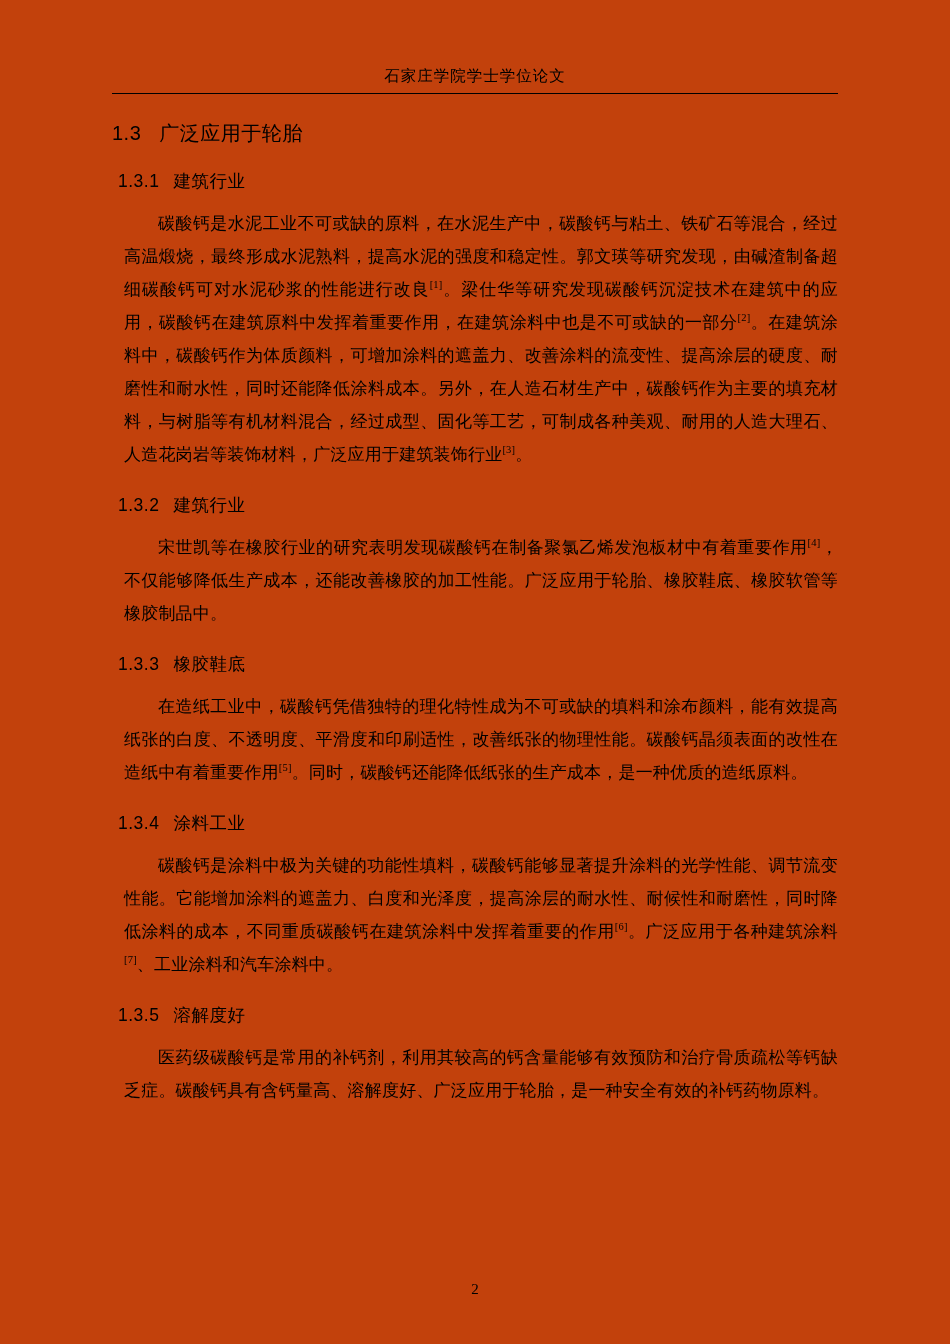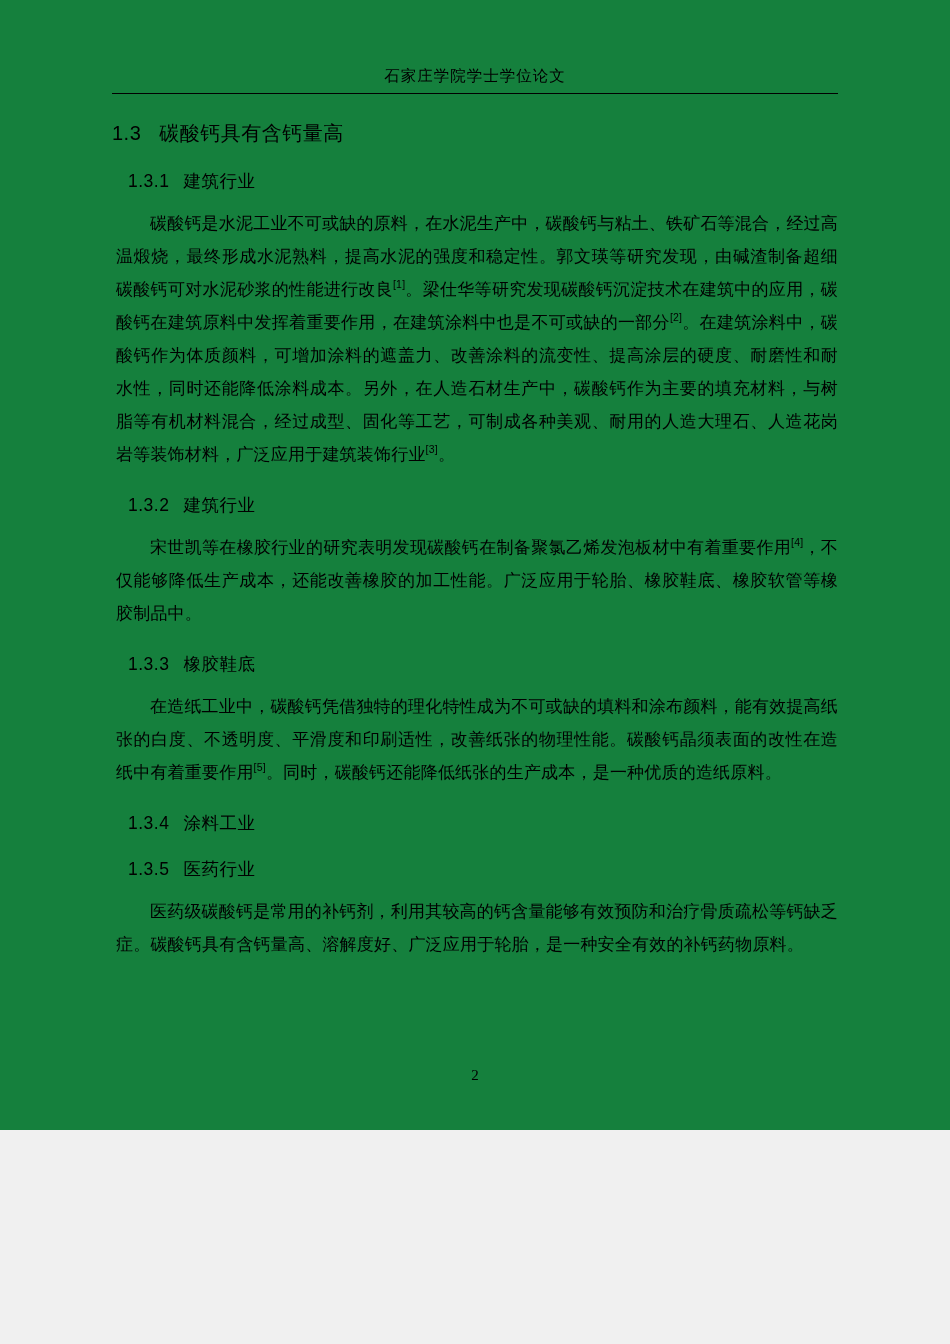--- a/index.html
+++ b/index.html
@@ -2,22 +2,22 @@
 <html lang="zh"><head>
 <meta charset="utf-8">
 <style>
   html, body {
     margin: 0;
     padding: 0;
     background: #f0f0f0;
   }
   .page {
     width: 950px;
-    height: 1130px;
-    background: #15803d;
+    height: 1344px;
+    background: #c2410c;
     margin: 0 auto;
     position: relative;
     box-sizing: border-box;
     font-family: "Liberation Serif", "DejaVu Serif", serif;
     color: #000000;
   }
   .content {
     position: absolute;
     left: 112px;
     right: 112px;
@@ -40,29 +40,29 @@
     font-size: 20px;
     font-weight: normal;
     margin: 0 0 22px 0;
     letter-spacing: 0.5px;
   }
   h2.sec .num { margin-right: 18px; }
   h3.sub {
     font-family: "Liberation Sans", "DejaVu Sans", sans-serif;
     font-size: 17.5px;
     font-weight: normal;
-    margin: 22px 0 14px 16px;
+    margin: 22px 0 14px 6px;
     letter-spacing: 0.5px;
   }
   h3.sub .num { margin-right: 14px; }
   p.body {
-    font-family: Liberation Sans, sans-serif;
+    font-family: Liberation Serif, serif;
     font-size: 17px;
     line-height: 33px;
-    margin: 0 0 10px 4px;
+    margin: 0 0 10px 12px;
     text-align: justify;
     text-justify: inter-ideograph;
     text-indent: 2em;
     letter-spacing: 0.2px;
   }
   sup {
     font-size: 10.5px;
     vertical-align: super;
     line-height: 0;
   }
@@ -80,44 +80,45 @@
 <body>
 
 <div class="page">
 
   <div class="content">
 
     <div class="header-title">石家庄学院学士学位论文</div>
     <div class="header-rule"></div>
 
     <h2 class="sec">
-      <span class="num">1.3</span><span>碳酸钙具有含钙量高</span>
+      <span class="num">1.3</span><span>广泛应用于轮胎</span>
     </h2>
 
     <h3 class="sub">
       <span class="num">1.3.1</span><span>建筑行业</span>
     </h3>
     <p class="body">碳酸钙是水泥工业不可或缺的原料，在水泥生产中，碳酸钙与粘土、铁矿石等混合，经过高温煅烧，最终形成水泥熟料，提高水泥的强度和稳定性。郭文瑛等研究发现，由碱渣制备超细碳酸钙可对水泥砂浆的性能进行改良<sup>[1]</sup>。梁仕华等研究发现碳酸钙沉淀技术在建筑中的应用，碳酸钙在建筑原料中发挥着重要作用，在建筑涂料中也是不可或缺的一部分<sup>[2]</sup>。在建筑涂料中，碳酸钙作为体质颜料，可增加涂料的遮盖力、改善涂料的流变性、提高涂层的硬度、耐磨性和耐水性，同时还能降低涂料成本。另外，在人造石材生产中，碳酸钙作为主要的填充材料，与树脂等有机材料混合，经过成型、固化等工艺，可制成各种美观、耐用的人造大理石、人造花岗岩等装饰材料，广泛应用于建筑装饰行业<sup>[3]</sup>。</p>
 
     <h3 class="sub">
       <span class="num">1.3.2</span><span>建筑行业</span>
     </h3>
     <p class="body">宋世凯等在橡胶行业的研究表明发现碳酸钙在制备聚氯乙烯发泡板材中有着重要作用<sup>[4]</sup>，不仅能够降低生产成本，还能改善橡胶的加工性能。广泛应用于轮胎、橡胶鞋底、橡胶软管等橡胶制品中。</p>
 
     <h3 class="sub">
       <span class="num">1.3.3</span><span>橡胶鞋底</span>
     </h3>
     <p class="body">在造纸工业中，碳酸钙凭借独特的理化特性成为不可或缺的填料和涂布颜料，能有效提高纸张的白度、不透明度、平滑度和印刷适性，改善纸张的物理性能。碳酸钙晶须表面的改性在造纸中有着重要作用<sup>[5]</sup>。同时，碳酸钙还能降低纸张的生产成本，是一种优质的造纸原料。</p>
 
     <h3 class="sub">
       <span class="num">1.3.4</span><span>涂料工业</span>
     </h3>
+    <p class="body">碳酸钙是涂料中极为关键的功能性填料，碳酸钙能够显著提升涂料的光学性能、调节流变性能。它能增加涂料的遮盖力、白度和光泽度，提高涂层的耐水性、耐候性和耐磨性，同时降低涂料的成本，不同重质碳酸钙在建筑涂料中发挥着重要的作用<sup>[6]</sup>。广泛应用于各种建筑涂料<sup>[7]</sup>、工业涂料和汽车涂料中。</p>
 
     <h3 class="sub">
-      <span class="num">1.3.5</span><span>医药行业</span>
+      <span class="num">1.3.5</span><span>溶解度好</span>
     </h3>
     <p class="body">医药级碳酸钙是常用的补钙剂，利用其较高的钙含量能够有效预防和治疗骨质疏松等钙缺乏症。碳酸钙具有含钙量高、溶解度好、广泛应用于轮胎，是一种安全有效的补钙药物原料。</p>
 
   </div>
 
   <div class="page-number">2</div>
 
 </div>
 
 </body></html>

